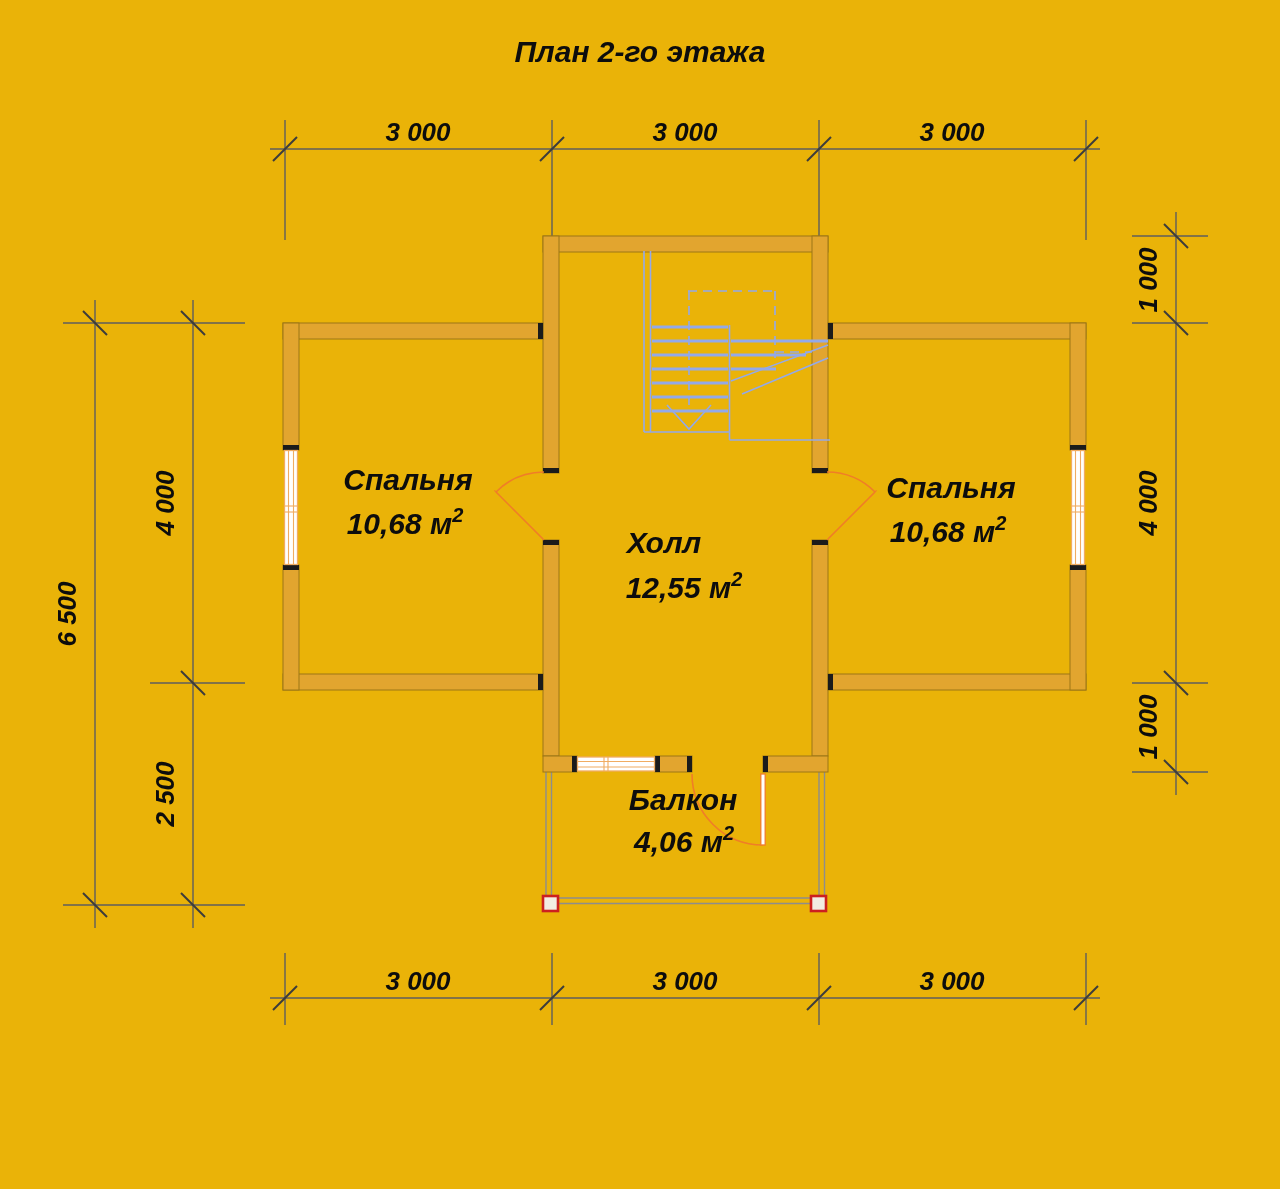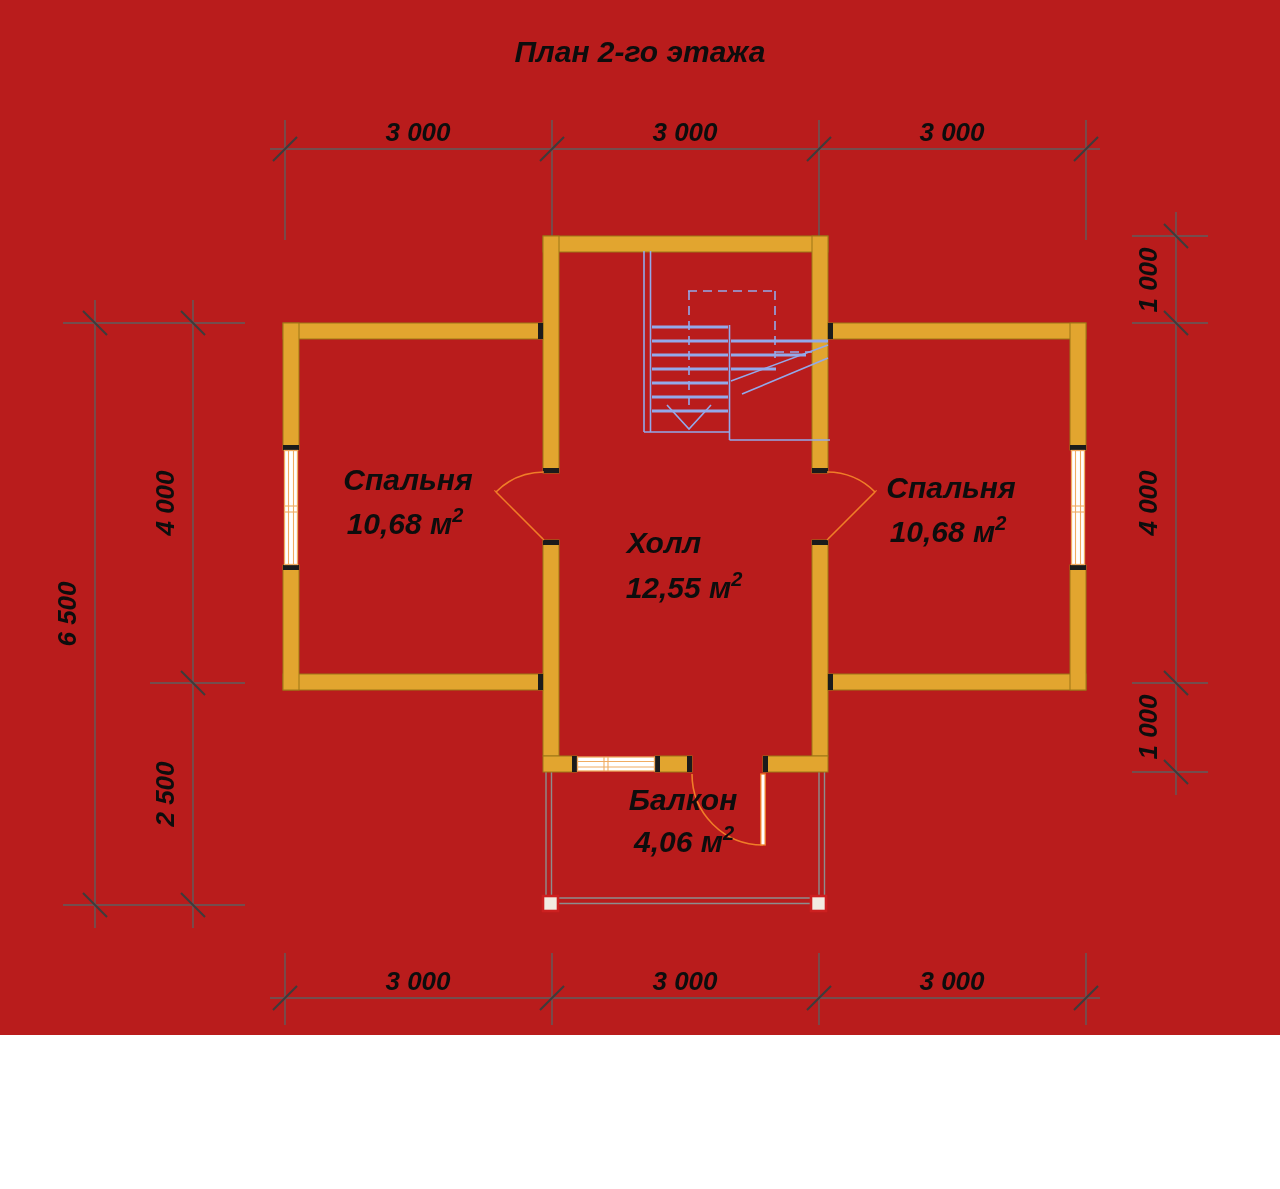--- a/index.html
+++ b/index.html
@@ -2,21 +2,21 @@
 <html style="--c-wall: #E2A52F; --c-wall-border: #9C7617; --c-cap: #1B1B1B; --c-opening: #F07D28; --c-window-frame: #F0AC62; --c-stair: #93A9EA; --c-railing: #8D8D8D; --c-post: #CC2020; --c-dim-line: #5E5E5E; --c-text: #0D0D0D;"><head>
 <meta charset="utf-8">
 <style>
   :root{
     --c-wall:#E2A52F; --c-wall-border:#9C7617; --c-cap:#1B1B1B;
     --c-opening:#F07D28; --c-window-frame:#F0AC62; --c-stair:#93A9EA;
     --c-railing:#8D8D8D; --c-post:#CC2020; --c-post-fill:#F2ECE2;
     --c-dim-line:#5E5E5E; --c-slash:#3C3C3C; --c-text:#0D0D0D;
   }
   html,body{margin:0;padding:0;background:#ffffff;}
-  .page{width:1280px;height:1035px;background:#b91c1c;position:relative;overflow:hidden;}
+  .page{width:1280px;height:1189px;background:#eab308;position:relative;overflow:hidden;}
   svg{display:block;}
   .title{font:italic bold 30px "Liberation Sans", sans-serif;fill:var(--c-text);}
   .dim-label{font:italic bold 26px "Liberation Sans", sans-serif;fill:var(--c-text);}
   .room-name,.room-area{font:italic bold 30px "Liberation Sans", sans-serif;fill:var(--c-text);}
   .sup{font:italic bold 20px "Liberation Sans", sans-serif;}
   .wall{fill:var(--c-wall);stroke:var(--c-wall-border);stroke-width:1;}
   .cap{fill:var(--c-cap);stroke:none;}
   .win{fill:#ffffff;stroke:var(--c-window-frame);stroke-width:1.3;}
   .win-line{stroke:var(--c-window-frame);stroke-width:1.1;fill:none;}
   .door{stroke:var(--c-opening);stroke-width:1.6;fill:none;}

